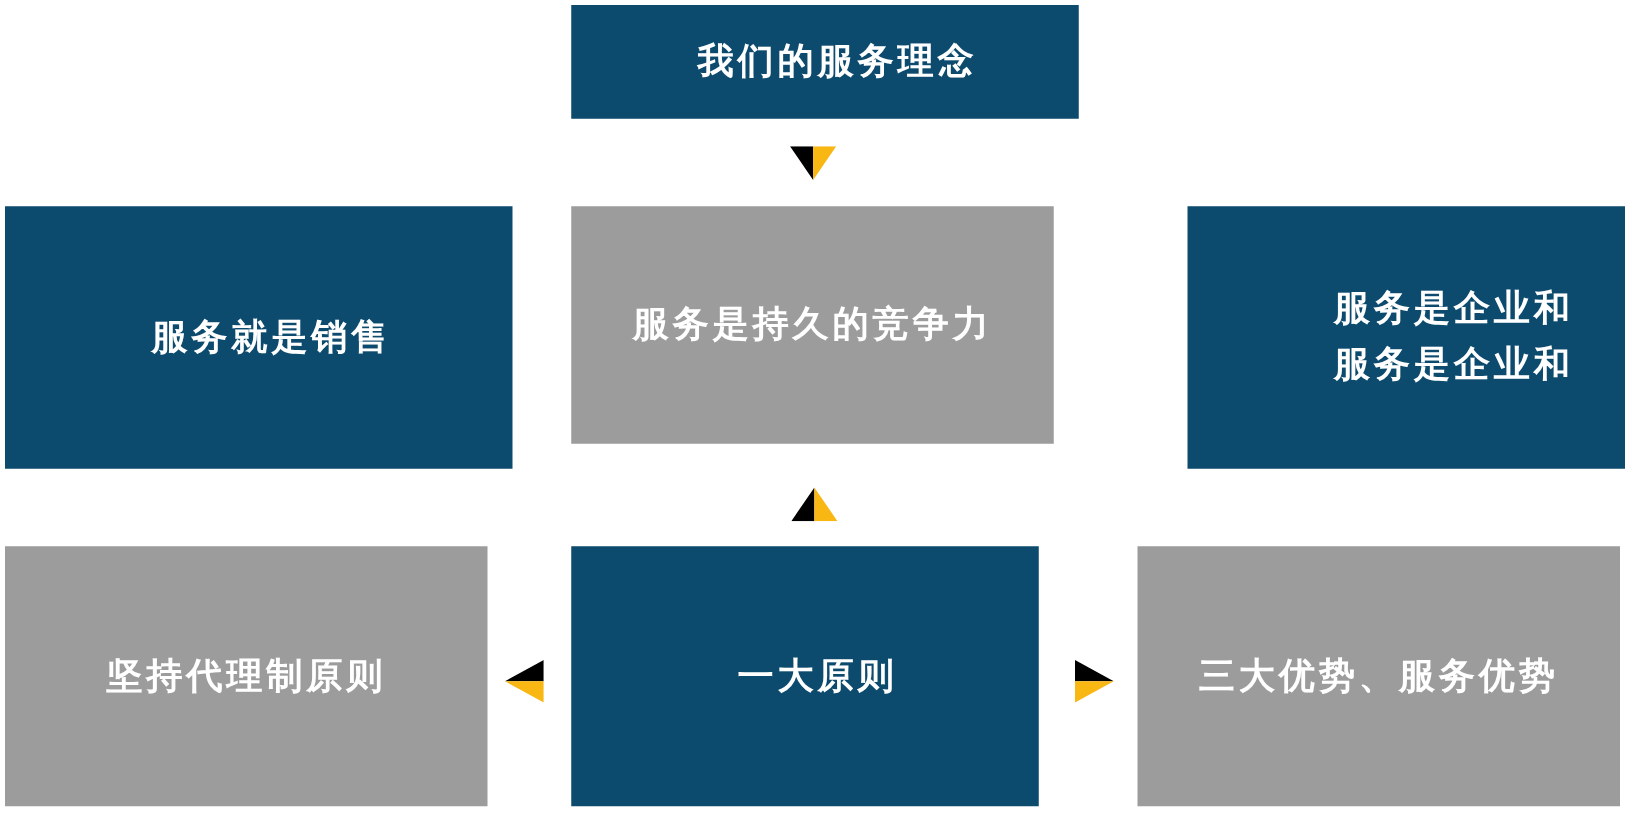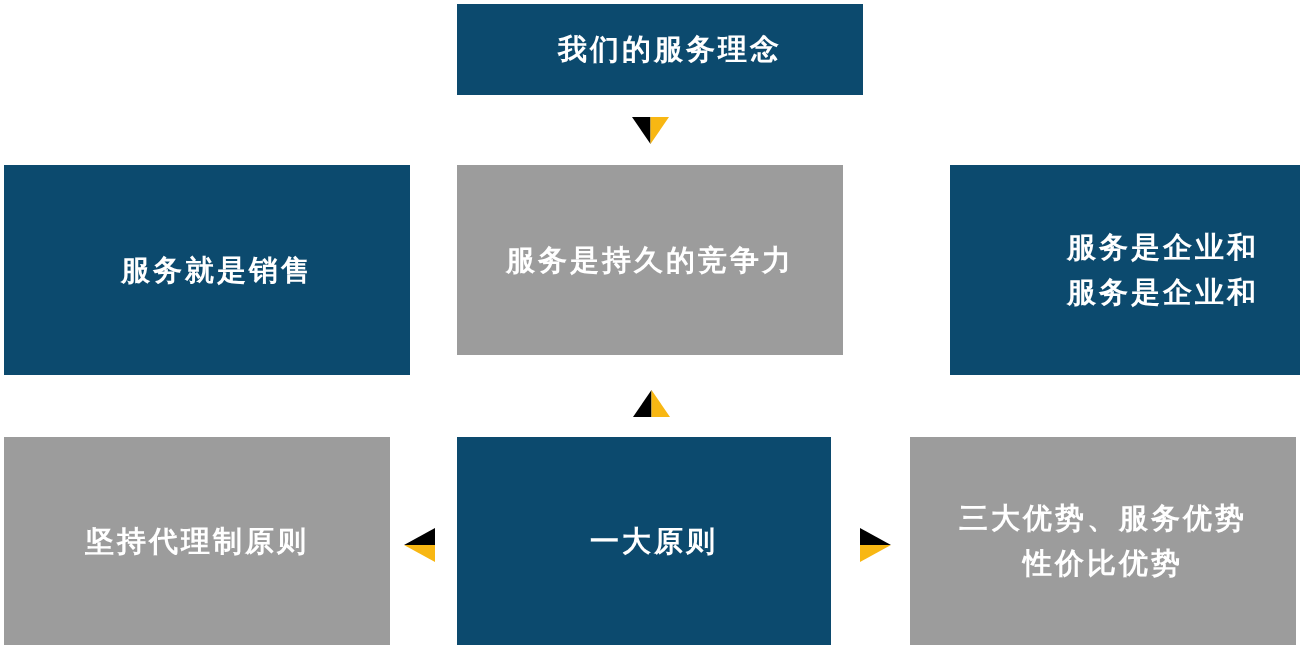--- a/index.html
+++ b/index.html
@@ -92,16 +92,15 @@
     <span class="line">一大原则</span>
   </div>
 
   <svg class="arrow arrow-right" width="31" height="34" viewBox="0 0 31 34" aria-hidden="true">
     <polygon points="31,17 0,0 0,17" fill="#000000"></polygon>
     <polygon points="31,17 0,17 0,34" fill="#F8B713"></polygon>
   </svg>
 
   <div class="box gray box-bottom-right">
     <span class="line">三大优势、服务优势</span>
-    <span class="line">性价比优势</span>
   </div>
 
 </div>
 
 </body></html>

